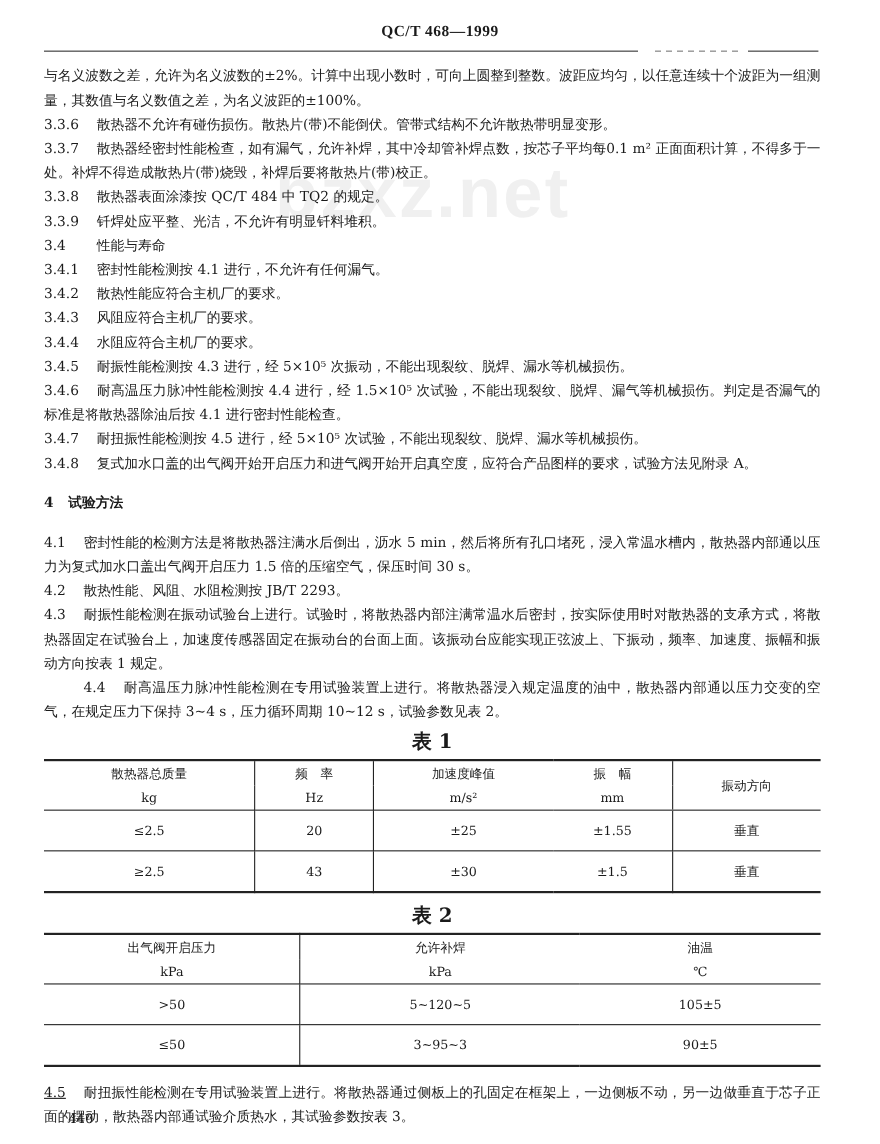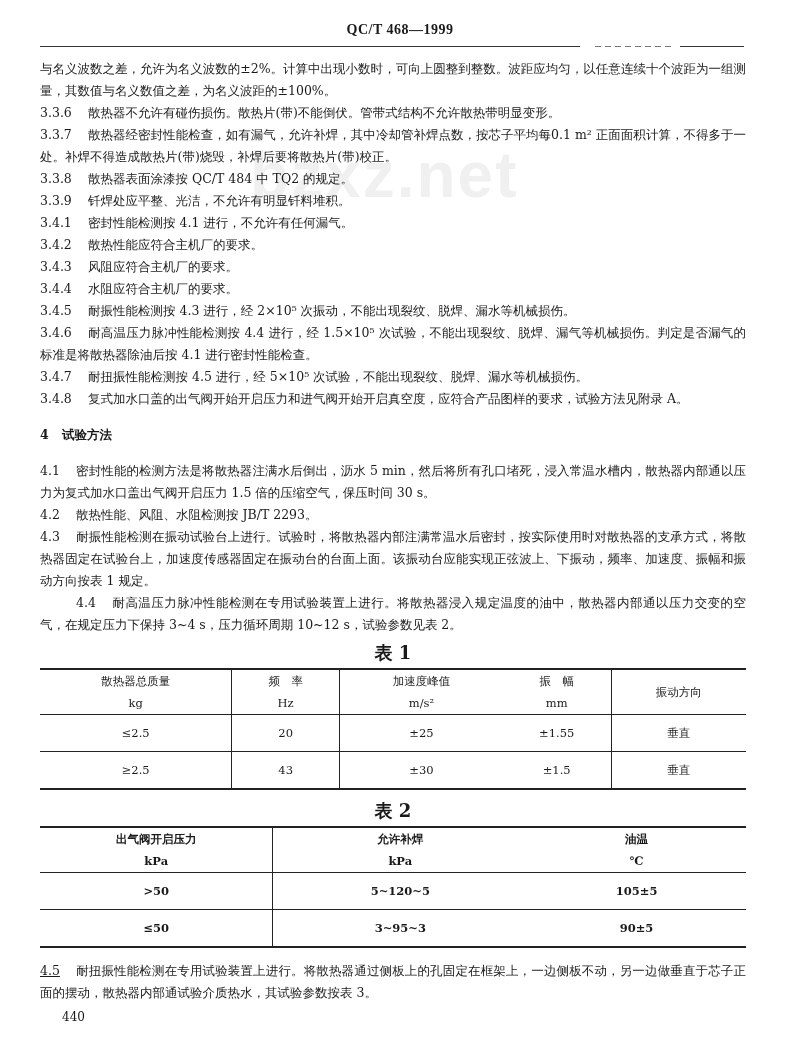--- a/index.html
+++ b/index.html
@@ -19,21 +19,21 @@
                color: rgba(150,150,150,0.14); font-family: Liberation Sans, sans-serif; letter-spacing: 2px; }
   .table-caption { text-align: center; font-size: 18px; font-weight: bold; margin: 6px 0 4px 0; }
   table { border-collapse: collapse; width: 100%; font-size: 11.5px; }
   .t1 th, .t1 td { text-align: center; height: 19px; padding: 0 4px; font-weight: normal; }
   .t1 { border-top: 2px solid #222; border-bottom: 2px solid #222; }
   .t1 tr.unit td { border-bottom: 1px solid #222; }
   .t1 tr.row td { border-bottom: 1px solid #222; height: 36px; }
   .t1 tr.row:last-child td { border-bottom: none; }
   .t1 td.vline, .t1 th.vline { border-right: 1px solid #222; }
   .t2 { border-top: 2px solid #222; border-bottom: 2px solid #222; }
-  .t2 th, .t2 td { text-align: center; height: 19px; padding: 0 4px; font-weight: bold; }
+  .t2 th, .t2 td { text-align: center; height: 19px; padding: 0 4px; font-weight: normal; }
   .t2 tr.unit td { border-bottom: 1px solid #222; }
   .t2 tr.row td { height: 36px; }
   .t2 tr.row.first td { border-bottom: 1px solid #222; }
   .t2 .vline { border-right: 1px solid #222; }
   .page-number { position: absolute; left: 62px; top: 1010px; font-size: 12px; }
 </style>
 </head>
 <body>
 
 <div class="page">
@@ -44,25 +44,26 @@
 
   <div class="watermark">bzxz.net</div>
 
   <div class="body-text" style="top:58px;">
     <p><span>与名义波数之差，允许为名义波数的±2%。计算中出现小数时，可向上圆整到整数。波距应均匀，以任意连续十个波距为一组测量，其数值与名义数值之差，为名义波距的±100%。</span></p>
 
     <p><span class="num">3.3.6</span><span>散热器不允许有碰伤损伤。散热片(带)不能倒伏。管带式结构不允许散热带明显变形。</span></p>
     <p><span class="num">3.3.7</span><span>散热器经密封性能检查，如有漏气，允许补焊，其中冷却管补焊点数，按芯子平均每0.1 m² 正面面积计算，不得多于一处。补焊不得造成散热片(带)烧毁，补焊后要将散热片(带)校正。</span></p>
     <p><span class="num">3.3.8</span><span>散热器表面涂漆按 QC/T 484 中 TQ2 的规定。</span></p>
     <p><span class="num">3.3.9</span><span>钎焊处应平整、光洁，不允许有明显钎料堆积。</span></p>
+    <p><span class="num">3.4</span><span>性能与寿命</span></p>
     <p><span class="num">3.4.1</span><span>密封性能检测按 4.1 进行，不允许有任何漏气。</span></p>
     <p><span class="num">3.4.2</span><span>散热性能应符合主机厂的要求。</span></p>
     <p><span class="num">3.4.3</span><span>风阻应符合主机厂的要求。</span></p>
     <p><span class="num">3.4.4</span><span>水阻应符合主机厂的要求。</span></p>
-    <p><span class="num">3.4.5</span><span>耐振性能检测按 4.3 进行，经 2×10⁵ 次振动，不能出现裂纹、脱焊、漏水等机械损伤。</span></p>
+    <p><span class="num">3.4.5</span><span>耐振性能检测按 4.3 进行，经 5×10⁵ 次振动，不能出现裂纹、脱焊、漏水等机械损伤。</span></p>
     <p><span class="num">3.4.6</span><span>耐高温压力脉冲性能检测按 4.4 进行，经 1.5×10⁵ 次试验，不能出现裂纹、脱焊、漏气等机械损伤。判定是否漏气的标准是将散热器除油后按 4.1 进行密封性能检查。</span></p>
     <p><span class="num">3.4.7</span><span>耐扭振性能检测按 4.5 进行，经 5×10⁵ 次试验，不能出现裂纹、脱焊、漏水等机械损伤。</span></p>
     <p><span class="num">3.4.8</span><span>复式加水口盖的出气阀开始开启压力和进气阀开始开启真空度，应符合产品图样的要求，试验方法见附录 A。</span></p>
 
     <p class="section"><span class="num" style="min-width:14px;">4</span><span>试验方法</span></p>
 
     <p><span class="num" style="min-width:28px;">4.1</span><span>密封性能的检测方法是将散热器注满水后倒出，沥水 5 min，然后将所有孔口堵死，浸入常温水槽内，散热器内部通以压力为复式加水口盖出气阀开启压力 1.5 倍的压缩空气，保压时间 30 s。</span></p>
     <p><span class="num" style="min-width:28px;">4.2</span><span>散热性能、风阻、水阻检测按 JB/T 2293。</span></p>
     <p><span class="num" style="min-width:28px;">4.3</span><span>耐振性能检测在振动试验台上进行。试验时，将散热器内部注满常温水后密封，按实际使用时对散热器的支承方式，将散热器固定在试验台上，加速度传感器固定在振动台的台面上面。该振动台应能实现正弦波上、下振动，频率、加速度、振幅和振动方向按表 1 规定。</span></p>
     <p><span class="num" style="min-width:28px;margin-left:36px;">4.4</span><span>耐高温压力脉冲性能检测在专用试验装置上进行。将散热器浸入规定温度的油中，散热器内部通以压力交变的空气，在规定压力下保持 3~4 s，压力循环周期 10~12 s，试验参数见表 2。</span></p>

